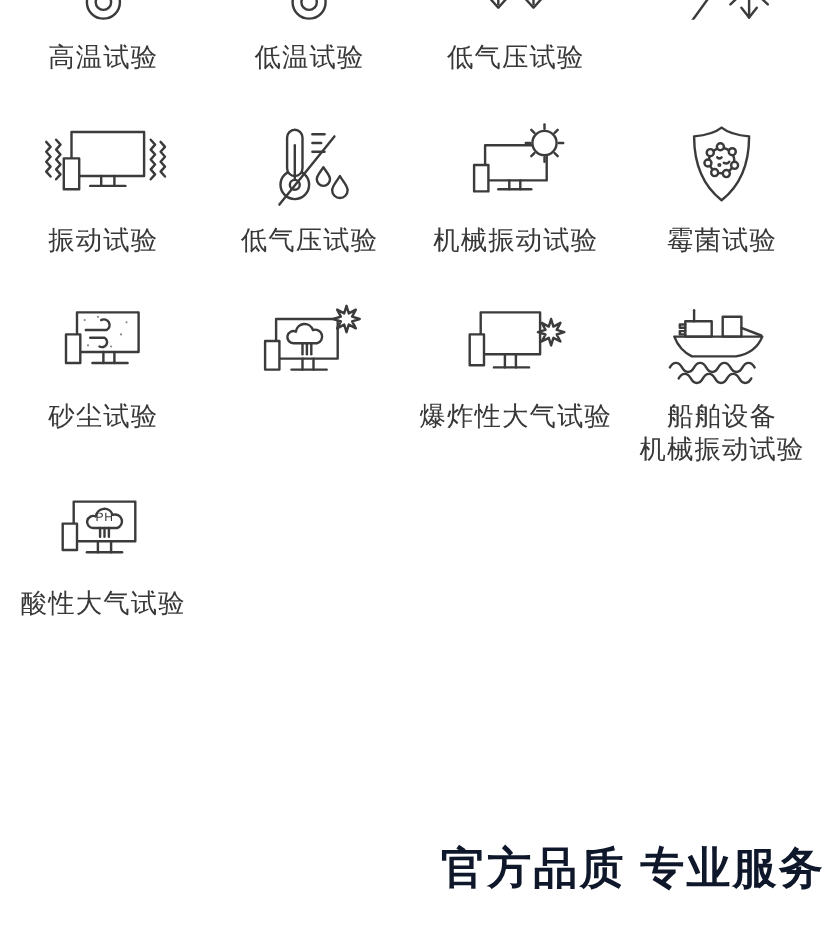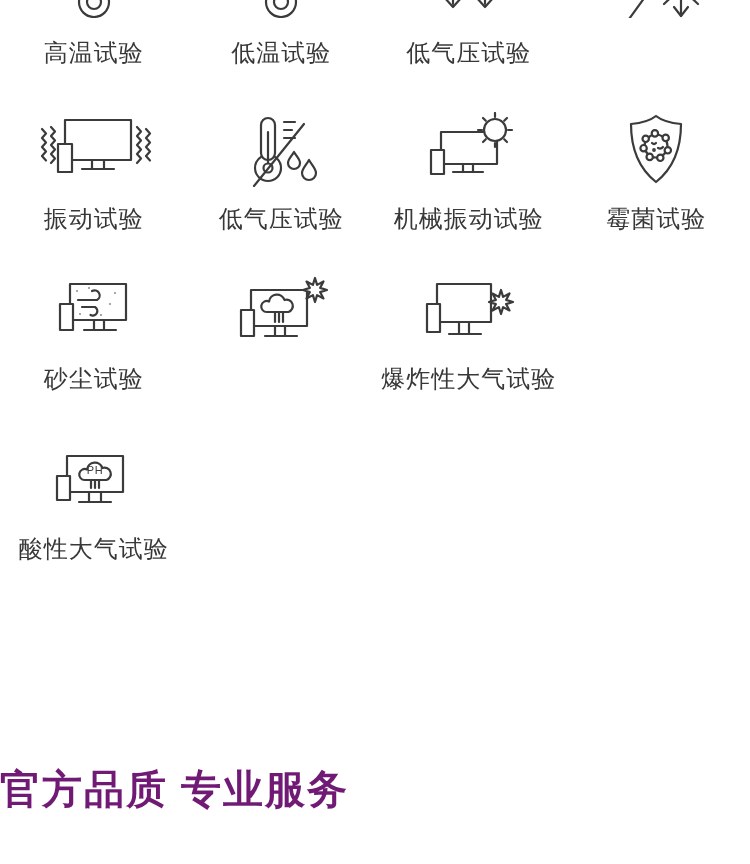--- a/index.html
+++ b/index.html
@@ -33,23 +33,23 @@
   }
   .row1 { top:-62px; }
   .row1 .svc-label { margin-top:20px; }
   .row2 { top:112px; }
   .row3 { top:276px; }
   .row3 .svc-label { margin-top:8px; }
   .row4 { top:446px; }
   .row4 .svc-label { margin-top:8px; }
   .footer-title {
     position:absolute; top:762px; left:0; width:750px;
-    text-align:left;
+    text-align:right;
     font-size:40px; font-weight:bold;
-    color:#701a75;
+    color:#0f172a;
     letter-spacing:2px;
   }
   
   .icon * { stroke:#3b3b3b; stroke-width:2.2; fill:none; stroke-linecap:round; stroke-linejoin:round; }
   .icon .wf { fill:#ffffff; }
   .icon .dt { fill:#8a8a8a; stroke:none; }
   .icon .tx { fill:#3b3b3b; stroke:none; font-size:11px; font-family:"Liberation Sans",sans-serif; letter-spacing:0.5px; }
 </style>
 </head>
 <body>
@@ -222,20 +222,37 @@
         <rect x="18" y="8" width="54" height="38"></rect>
         <line x1="40" y1="46" x2="40" y2="58"></line>
         <line x1="50" y1="46" x2="50" y2="58"></line>
         <line x1="30" y1="58" x2="62" y2="58"></line>
         <rect class="wf" x="8" y="28" width="13" height="28"></rect>
         <path class="wf" d="M82,14 L84.1,20.9 L90.5,17.5 L87.1,23.9 L94,26 L87.1,28.1 L90.5,34.5 L84.1,31.1 L82,38 L79.9,31.1 L73.5,34.5 L76.9,28.1 L70,26 L76.9,23.9 L73.5,17.5 L79.9,20.9 Z"></path>
       </svg>
     </div>
     <div class="svc-label">爆炸性大气试验</div>
   </div>
+  <div class="cell">
+    <div class="icon-box">
+      <svg class="icon" width="110" height="80" viewBox="0 0 110 80">
+        <line x1="30" y1="6" x2="30" y2="16"></line>
+        <rect x="22" y="16" width="24" height="14"></rect>
+        <path d="M22,19 h-5 v3 h5"></path>
+        <path d="M22,25 h-5 v3 h5"></path>
+        <rect x="56" y="12" width="17" height="18"></rect>
+        <line x1="73" y1="22" x2="91" y2="29"></line>
+        <path d="M12,30 H92 C88,40 80,46 68,48 H28 C20,44 15,38 12,30 Z"></path>
+        <path d="M8,58 c3,-5.5 8,-5.5 11,0 c3,5.5 8,5.5 11,0 c3,-5.5 8,-5.5 11,0 c3,5.5 8,5.5 11,0 c3,-5.5 8,-5.5 11,0 c3,5.5 8,5.5 11,0 c3,-5.5 8,-5.5 11,0"></path>
+        <path d="M16,68 c3,-5.5 8,-5.5 11,0 c3,5.5 8,5.5 11,0 c3,-5.5 8,-5.5 11,0 c3,5.5 8,5.5 11,0 c3,-5.5 8,-5.5 11,0 c3,5.5 8,5.5 11,0"></path>
+      </svg>
+    </div>
+    <div class="svc-label">船舶设备
+机械振动试验</div>
+  </div>
 </div>
 
 <div class="row row4">
   <div class="cell">
     <div class="icon-box">
       <svg class="icon" width="90" height="80" viewBox="0 0 90 80">
         <rect x="18" y="10" width="56" height="36"></rect>
         <path d="M36,34 a5.5,5.5 0 1 1 2,-10.5 a8,8 0 0 1 15.5,-1.5 a5.5,5.5 0 1 1 4,12 z"></path>
         <text class="tx" x="46" y="28" text-anchor="middle">PH</text>
         <line x1="42" y1="34" x2="42" y2="42"></line>

